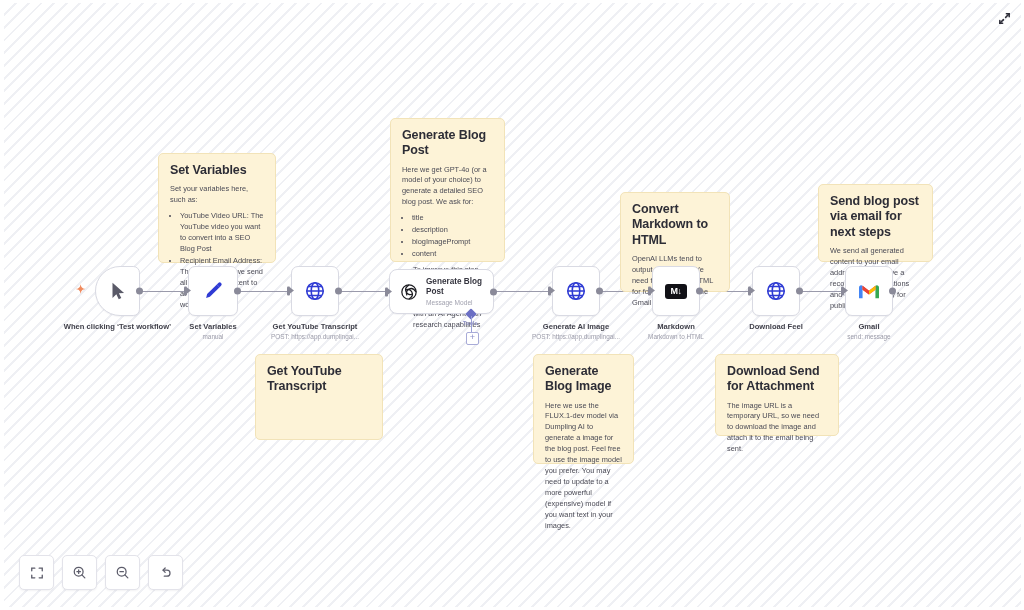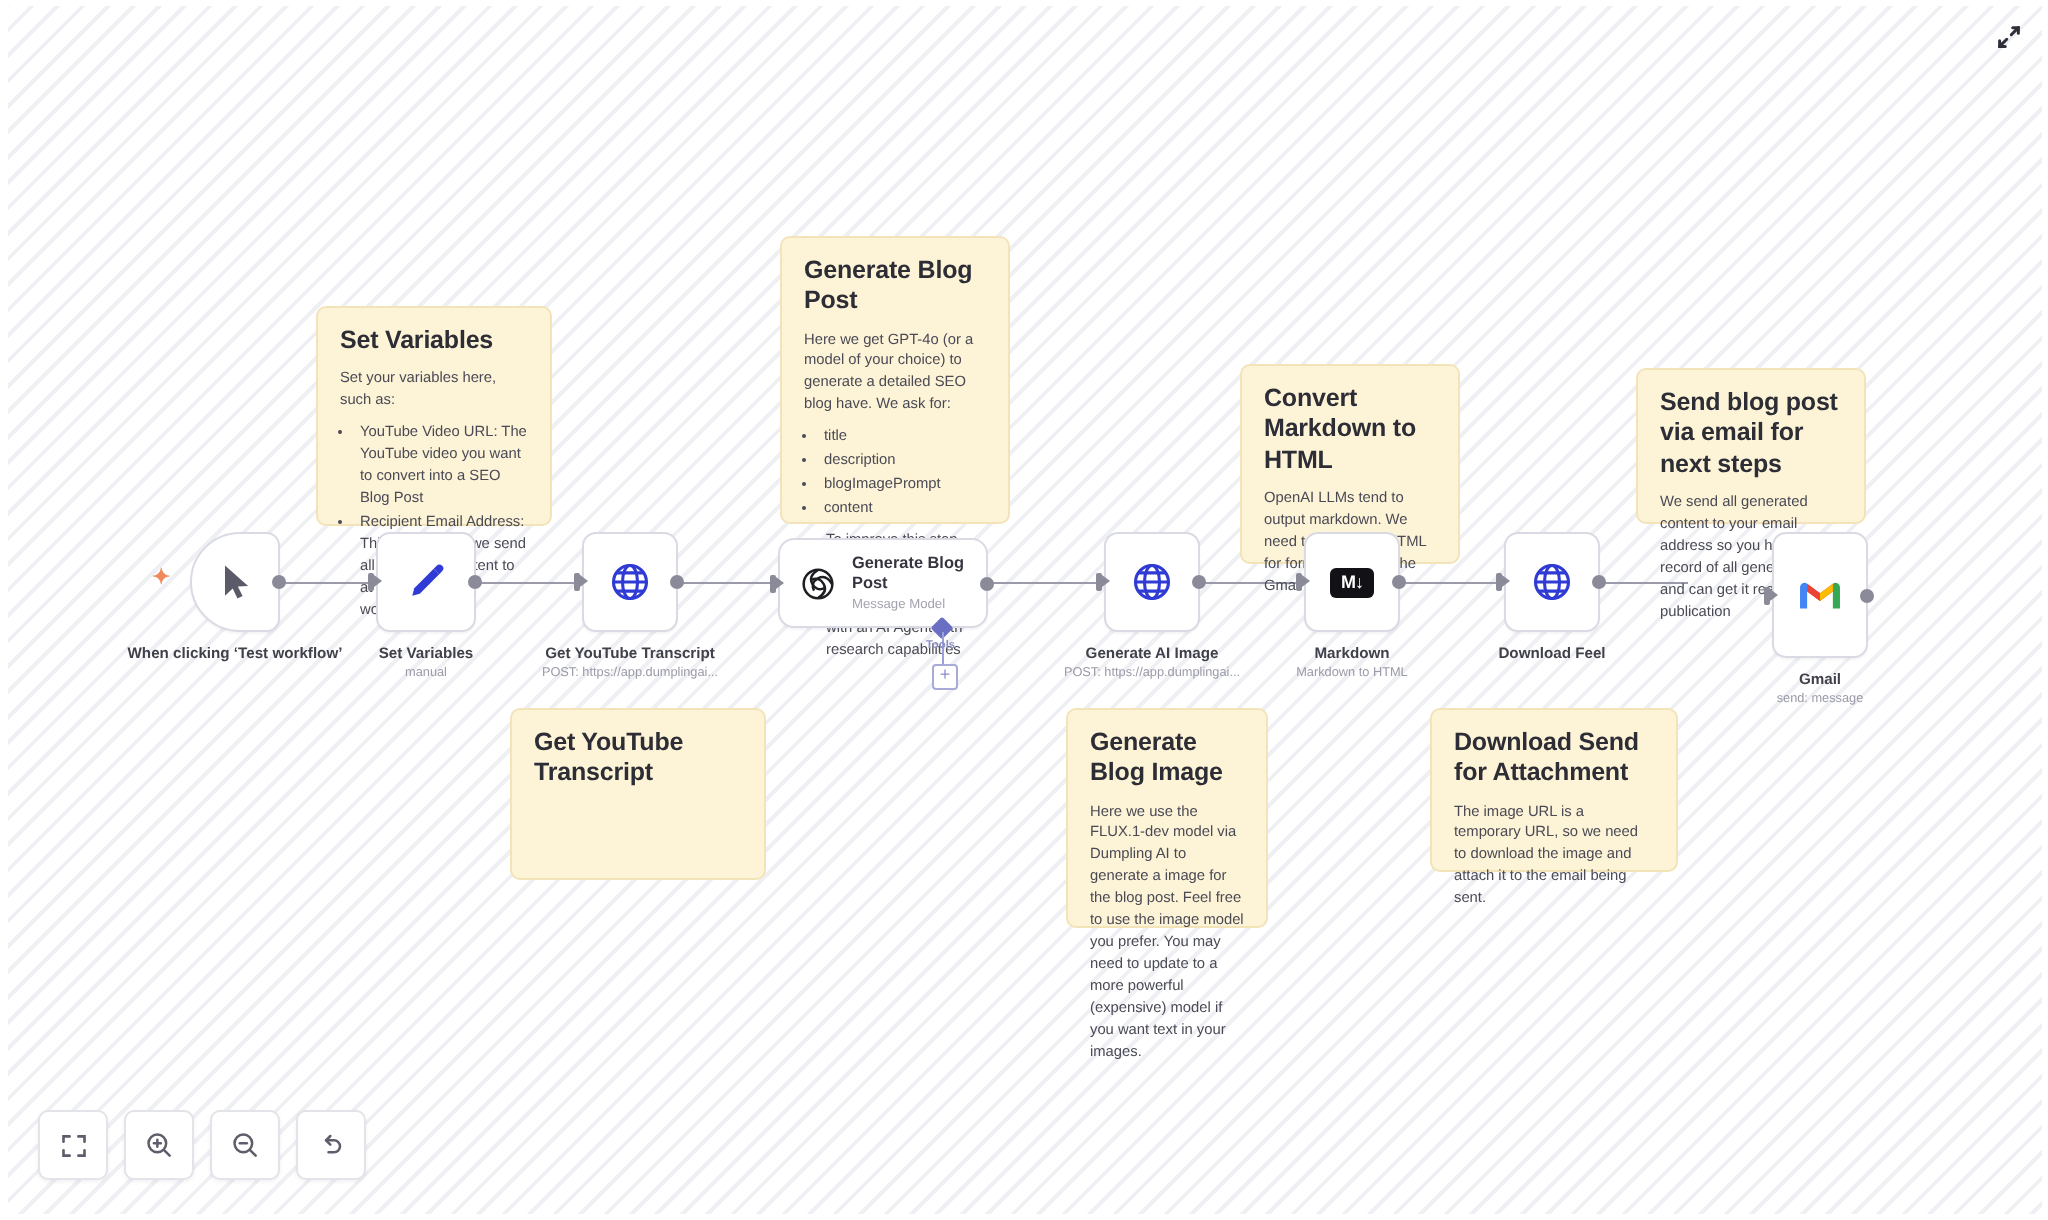--- a/index.html
+++ b/index.html
@@ -200,31 +200,31 @@
     <h3>Set Variables</h3>
     <p>Set your variables here, such as:</p>
     <ul>
       <li>YouTube Video URL: The YouTube video you want to convert into a SEO Blog Post</li>
       <li>Recipient Email Address: This is the email we send all generated content to at the end of the workflow.</li>
     </ul>
   </div>
 
   <div class="note" style="left:390px;top:118px;width:115px;height:144px;">
     <h3>Generate Blog Post</h3>
-    <p>Here we get GPT-4o (or a model of your choice) to generate a detailed SEO blog have. We ask for:</p>
+    <p>Here we get GPT-4o (or a model of your choice) to generate a detailed SEO blog post. We ask for:</p>
     <ul>
       <li>title</li>
       <li>description</li>
       <li>blogImagePrompt</li>
       <li>content</li>
     </ul>
     <p class="indent">To improve this step, you can consider generating section by section or replacing this with an AI Agent with research capabilities</p>
   </div>
 
-  <div class="note" style="left:620px;top:182px;width:110px;height:100px;">
+  <div class="note" style="left:620px;top:192px;width:110px;height:100px;">
     <h3>Convert Markdown to HTML</h3>
     <p>OpenAI LLMs tend to output markdown. We need to convert to HTML for formatting in the the Gmail node.</p>
   </div>
 
   <div class="note" style="left:818px;top:184px;width:115px;height:78px;">
     <h3>Send blog post via email for next steps</h3>
     <p>We send all generated content to your email address so you have a record of all generations and can get it ready for publication</p>
   </div>
 
   <div class="note" style="left:255px;top:354px;width:128px;height:86px;">
@@ -331,21 +331,21 @@
       <circle cx="12" cy="12" r="9"></circle>
       <ellipse cx="12" cy="12" rx="4.1" ry="9"></ellipse>
       <path d="M3 12 H21 M4.4 7 H19.6 M4.4 17 H19.6"></path>
     </svg>
     <div class="port-out"></div>
     <div class="node-label">
       <span>Download Feel</span>
     </div>
   </div>
 
-  <div class="node" style="left:886px;top:266px;width:48px;height:63px;">
+  <div class="node" style="left:845px;top:266px;width:48px;height:50px;">
     <div class="port-in"></div>
     <svg class="gmail" viewBox="0 0 26 20">
       <path d="M2 18 V4.2 L13 12 L24 4.2 V18 H21.2 V8.4 L13 14.4 L4.8 8.4 V18 Z" fill="#ffffff"></path>
       <path d="M1 18 V5 A3 3 0 0 1 5.6 2.5 L13 8 L20.4 2.5 A3 3 0 0 1 25 5 V18 H21.4 V7.3 L13 13.4 L4.6 7.3 V18 Z" fill="none"></path>
       <path d="M1.2 18 V5.4 A2.6 2.6 0 0 1 5.4 3.3 L5.4 18 Z" fill="#4285f4"></path>
       <path d="M20.6 3.3 A2.6 2.6 0 0 1 24.8 5.4 V18 H20.6 Z" fill="#34a853"></path>
       <path d="M5.4 3.3 L13 9 L20.6 3.3 L20.6 8 L13 13.6 L5.4 8 Z" fill="#ea4335"></path>
       <path d="M5.4 8 L13 13.6 L20.6 8 L20.6 18 H5.4 Z" fill="#fbbc04" opacity="0"></path>
       <path d="M5.4 3.3 L13 9 L13 13.6 L5.4 8 Z" fill="#ea4335"></path>
       <path d="M20.6 3.3 L13 9 L13 13.6 L20.6 8 Z" fill="#fbbc04"></path>

